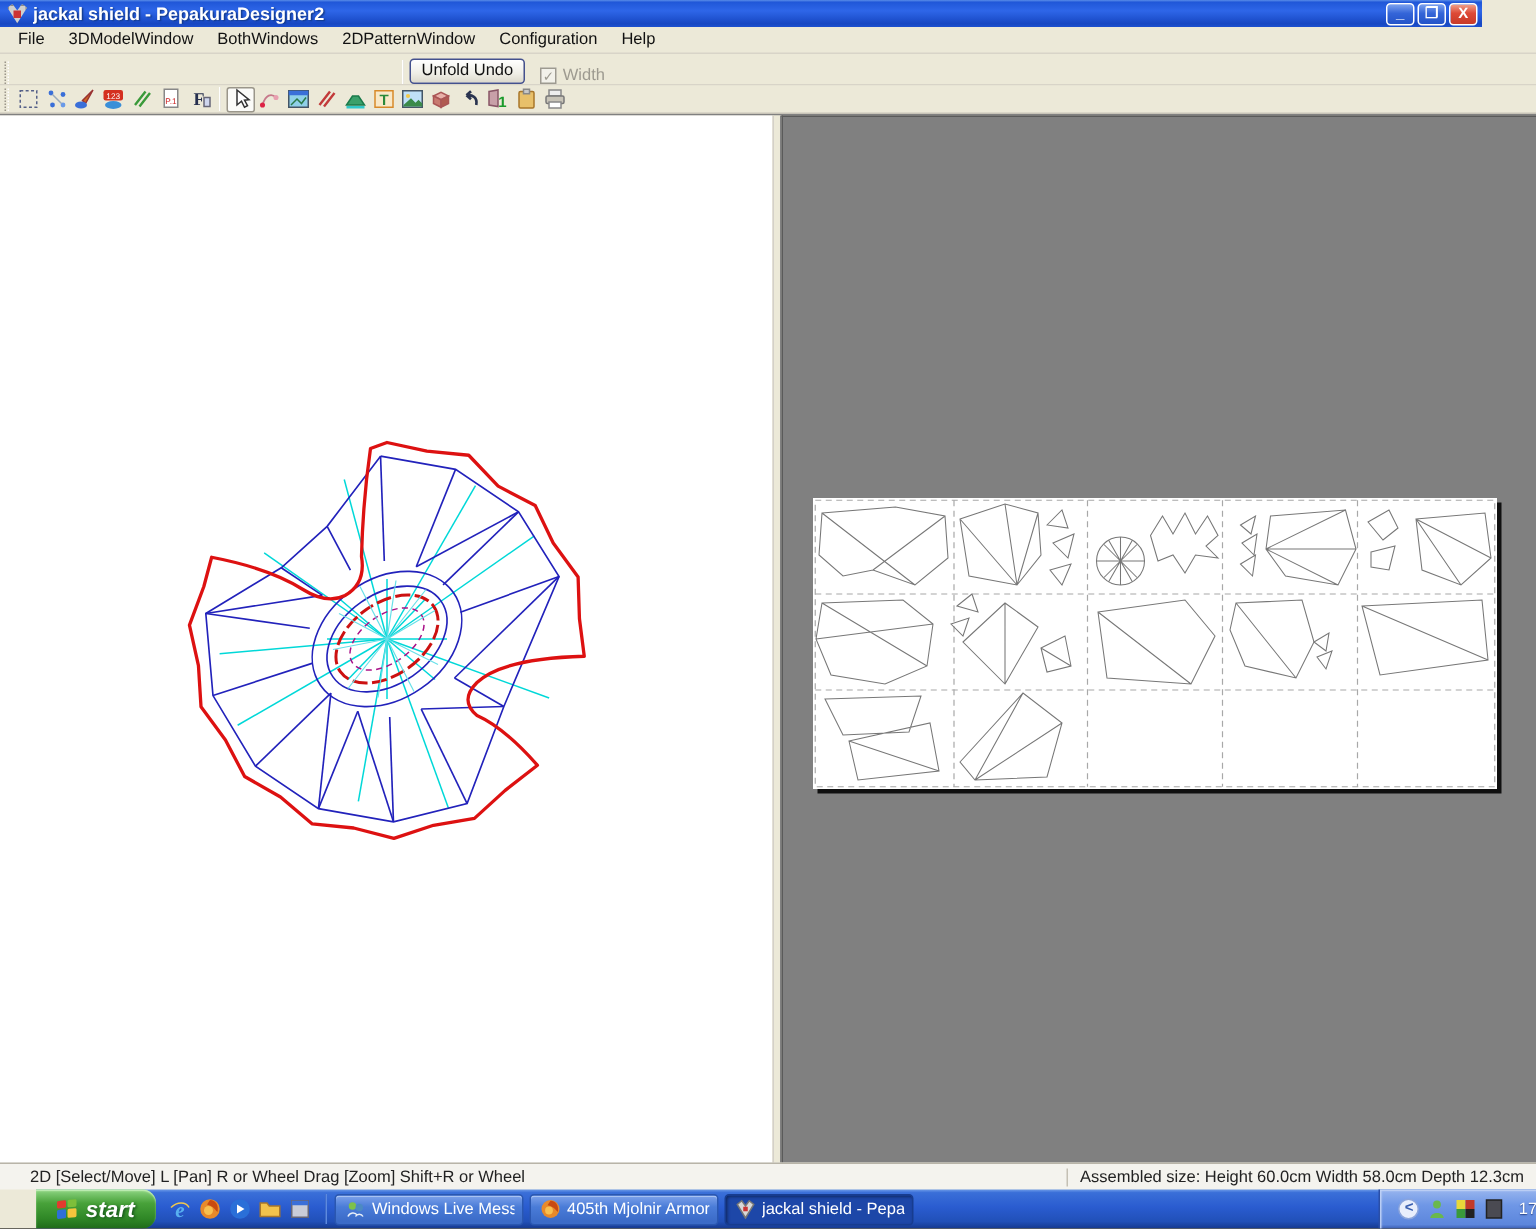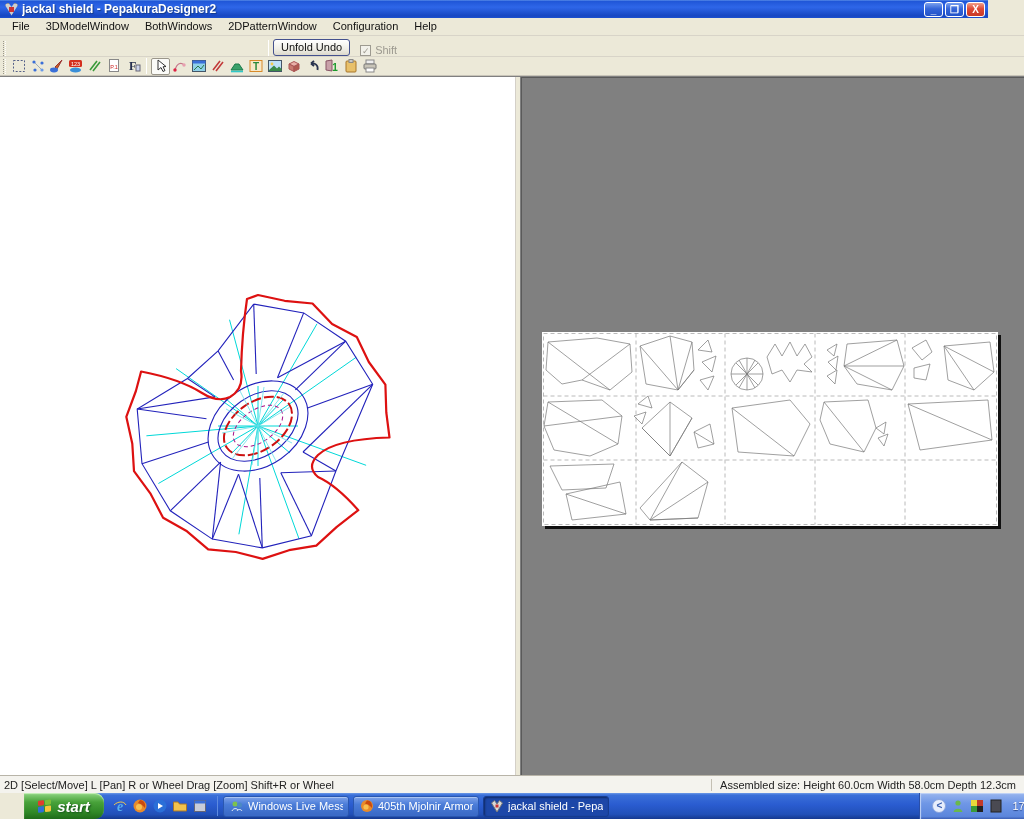--- a/index.html
+++ b/index.html
@@ -54,21 +54,21 @@
     border-left:1px solid #d4d0c8; border-right:1px solid #808080; }
   .pane2d { position:absolute; left:521px; top:0; width:503px; height:699px; background:#808080;
     border-top:1px solid #5a5a5a; border-left:1px solid #5a5a5a; overflow:hidden; }
   .sheet { position:absolute; left:20px; top:254px; width:456px; height:194px; background:#fff;
     box-shadow:3px 3px 0 #101010; }
   .sheet svg { display:block; }
 
   
   .statusbar { position:absolute; left:0; top:775px; width:1024px; height:18px; background:#f4f3ee;
     border-top:1px solid #b8b4a8; display:flex; align-items:center; color:#222; }
-  .status-left { padding-left:4px; flex:1 1 auto; white-space:nowrap; }
+  .status-left { padding-left:20px; flex:1 1 auto; white-space:nowrap; }
   .status-right { border-left:1px solid #c4c0b4; padding:0 8px; white-space:nowrap; }
 
   
   .taskbar { position:absolute; left:0; top:793px; width:1024px; height:26px;
     background:linear-gradient(180deg,#6d9ae8 0%,#3a6fd8 8%,#2a5cd0 45%,#2150b8 82%,#15398f 100%);
     display:flex; align-items:center;margin-left:24px; }
   .startbtn { width:80px; height:26px; border-radius:0 9px 9px 0;
     background:linear-gradient(180deg,#8fd683 0%,#48a23a 35%,#2f8726 75%,#1f6b1a 100%);
     display:flex; align-items:center; justify-content:center; gap:5px;
     color:#fff; font-weight:bold; font-style:italic; font-size:15px; text-shadow:1px 1px 2px #14501a;
@@ -123,21 +123,21 @@
     <span class="menu-item">Help</span>
   </div>
 
   <div class="toolbar1">
     <span class="tb-grip"></span>
     <span class="tb-spacer"></span>
     <span class="tb-sep"></span>
     <button class="unfold-btn">Unfold Undo</button>
     <span class="auto-check">
       <span class="auto-box">✓</span>
-      <span>Shift</span>
+      <span>Width</span>
     </span>
   </div>
 
   <div class="toolbar2">
     <span class="tb-grip"></span>
     <span class="icon">
         <svg width="16" height="16">
           <rect x="2.5" y="2.5" width="11" height="11" fill="none" stroke="#556088" stroke-dasharray="2,1.6"></rect>
         </svg>
       </span>

